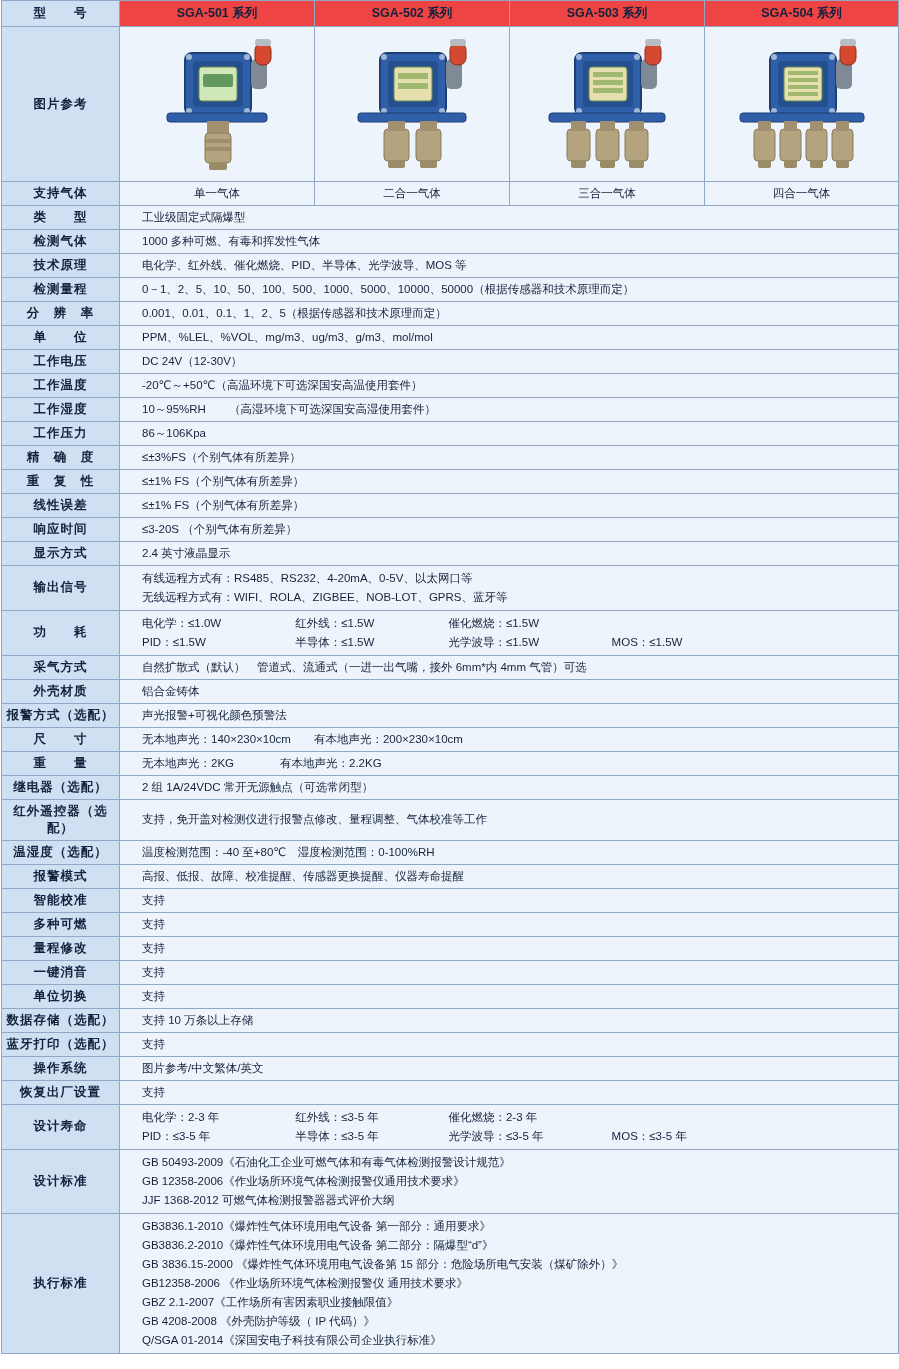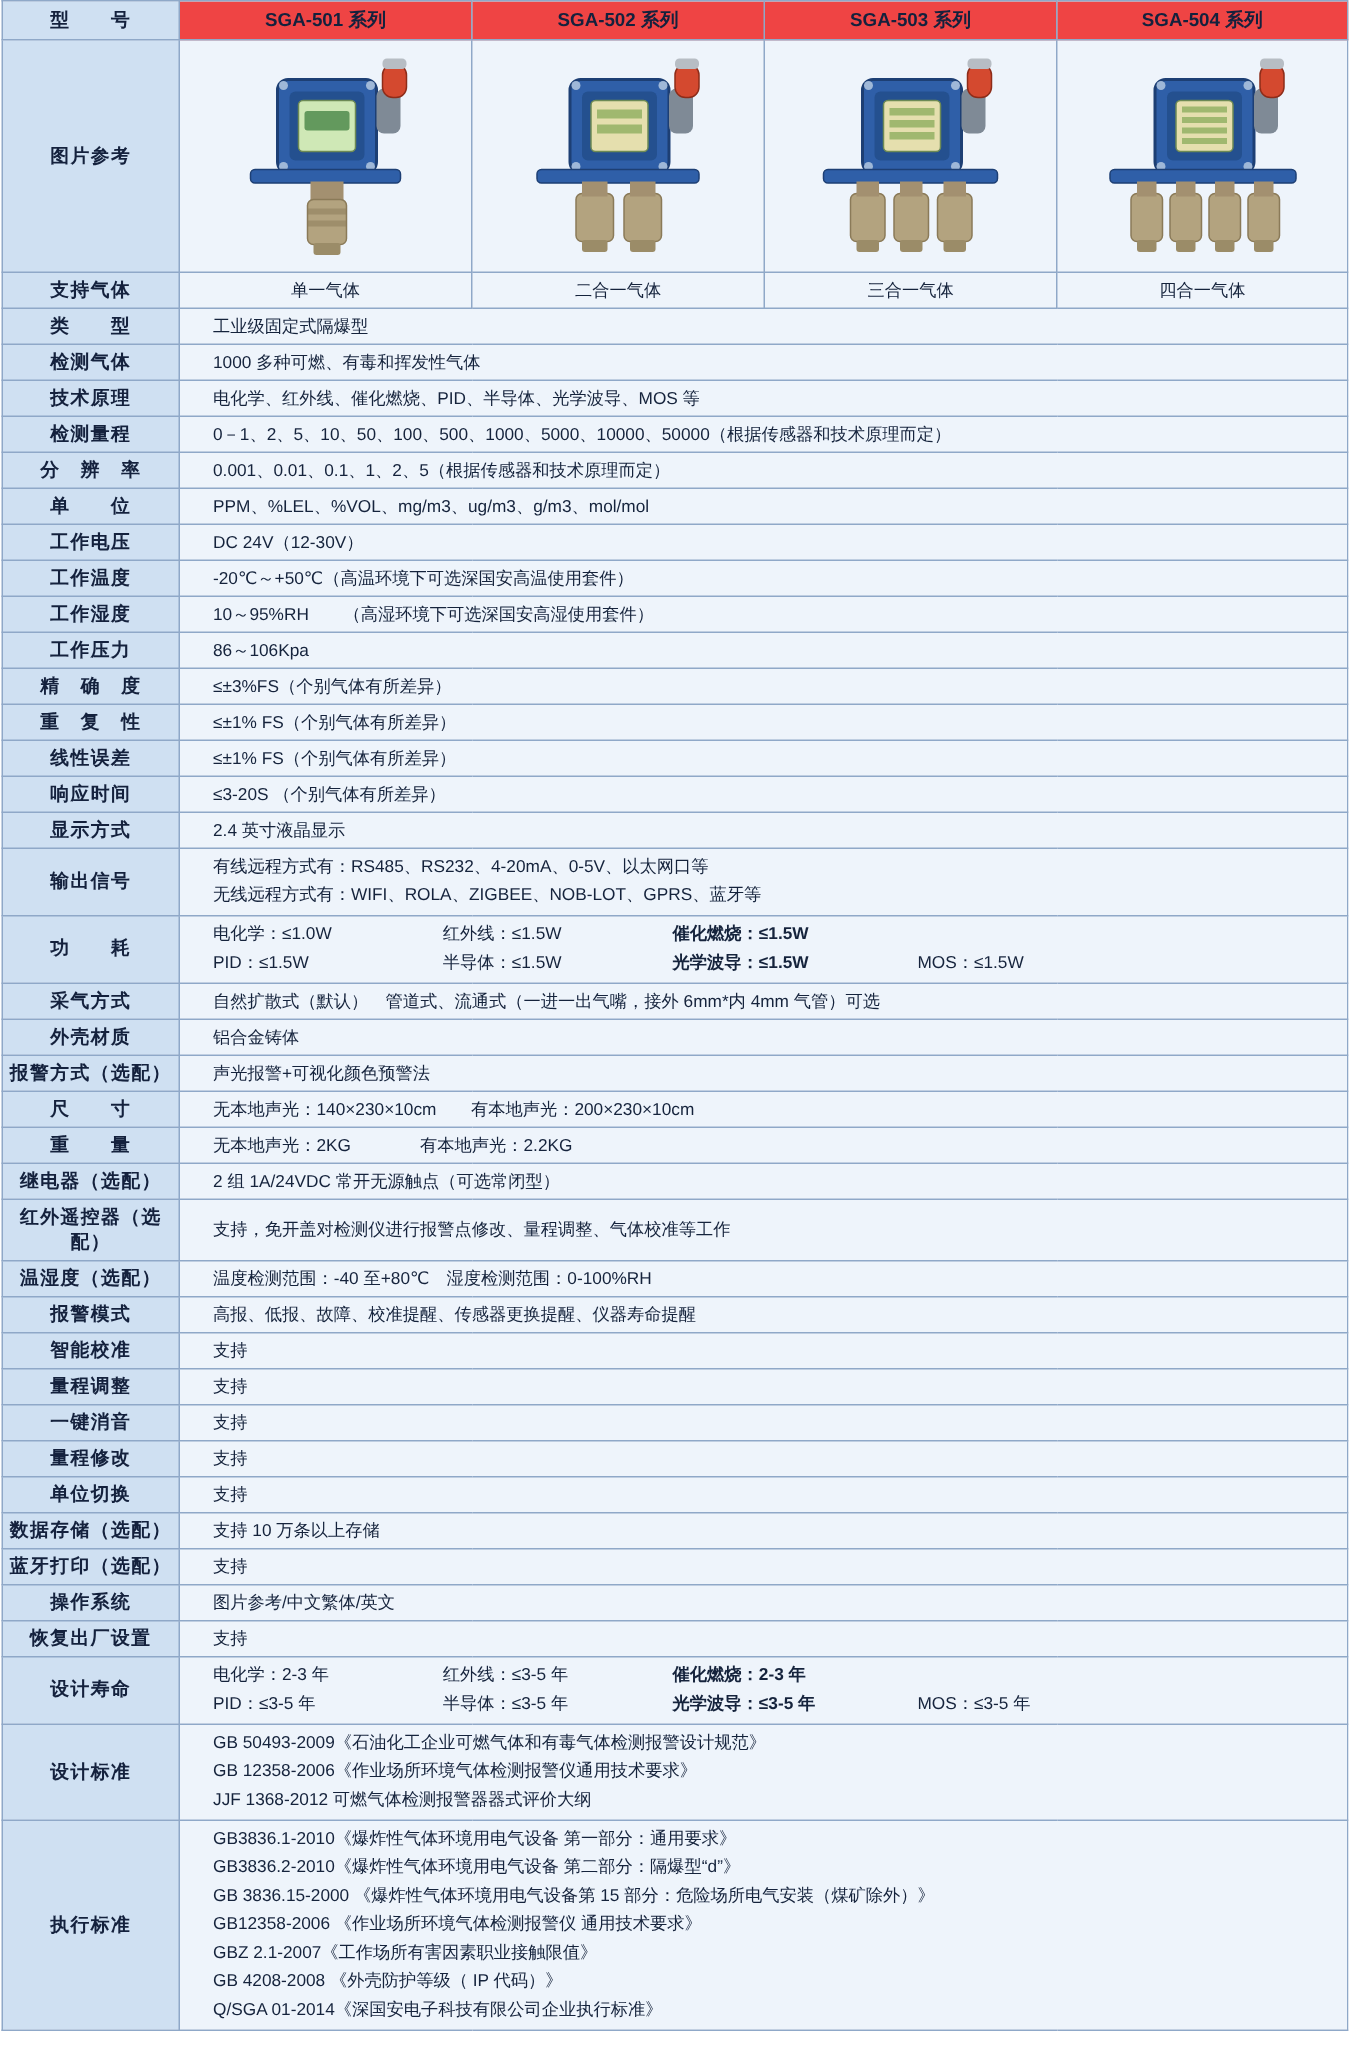--- a/index.html
+++ b/index.html
@@ -9,21 +9,21 @@
   table.spec td{border:1px solid #8fa8c8;vertical-align:middle;}
   td.label{background:#cfe0f2;text-align:center;font-weight:bold;font-size:12.5px;color:#14213d;
            letter-spacing:1px;padding:3px 2px;width:118px;}
   td.val{background:#eef4fb;font-size:11.5px;color:#15233c;padding:3px 22px;}
   td.val.center{text-align:center;}
   .row-h{height:20px;}
   .imgcell{background:#eef4fb;text-align:center;padding:2px 0;}
   .multi{line-height:1.65;}
   .w1{width:150px;}
   .w2{width:150px;}
-  .w3{width:160px;font-weight:bold;}
+  .w3{width:160px;}
   .w4{width:150px;}
   .hdr{background:#ef4444;text-align:center;font-weight:bold;font-size:12.5px;color:#14213d;padding:4px 0;}
   svg.dev{display:block;margin:0 auto;}
   .line{display:block;}
   .ind{display:inline-block;}
 </style>
 </head>
 <body>
 
 <div class="sheet">
@@ -301,29 +301,29 @@
         </tr>
   <tr class="row-h">
           <td class="label">报警模式</td>
           <td class="val" colspan="4">高报、低报、故障、校准提醒、传感器更换提醒、仪器寿命提醒</td>
         </tr>
   <tr class="row-h">
           <td class="label">智能校准</td>
           <td class="val" colspan="4">支持</td>
         </tr>
   <tr class="row-h">
-          <td class="label">量程调整</td>
+          <td class="label">多种可燃</td>
+          <td class="val" colspan="4">支持</td>
+        </tr>
+  <tr class="row-h">
+          <td class="label">量程修改</td>
           <td class="val" colspan="4">支持</td>
         </tr>
   <tr class="row-h">
           <td class="label">一键消音</td>
-          <td class="val" colspan="4">支持</td>
-        </tr>
-  <tr class="row-h">
-          <td class="label">量程修改</td>
           <td class="val" colspan="4">支持</td>
         </tr>
   <tr class="row-h">
           <td class="label">单位切换</td>
           <td class="val" colspan="4">支持</td>
         </tr>
   <tr class="row-h">
           <td class="label">数据存储（选配）</td>
           <td class="val" colspan="4">支持 10 万条以上存储</td>
         </tr>

